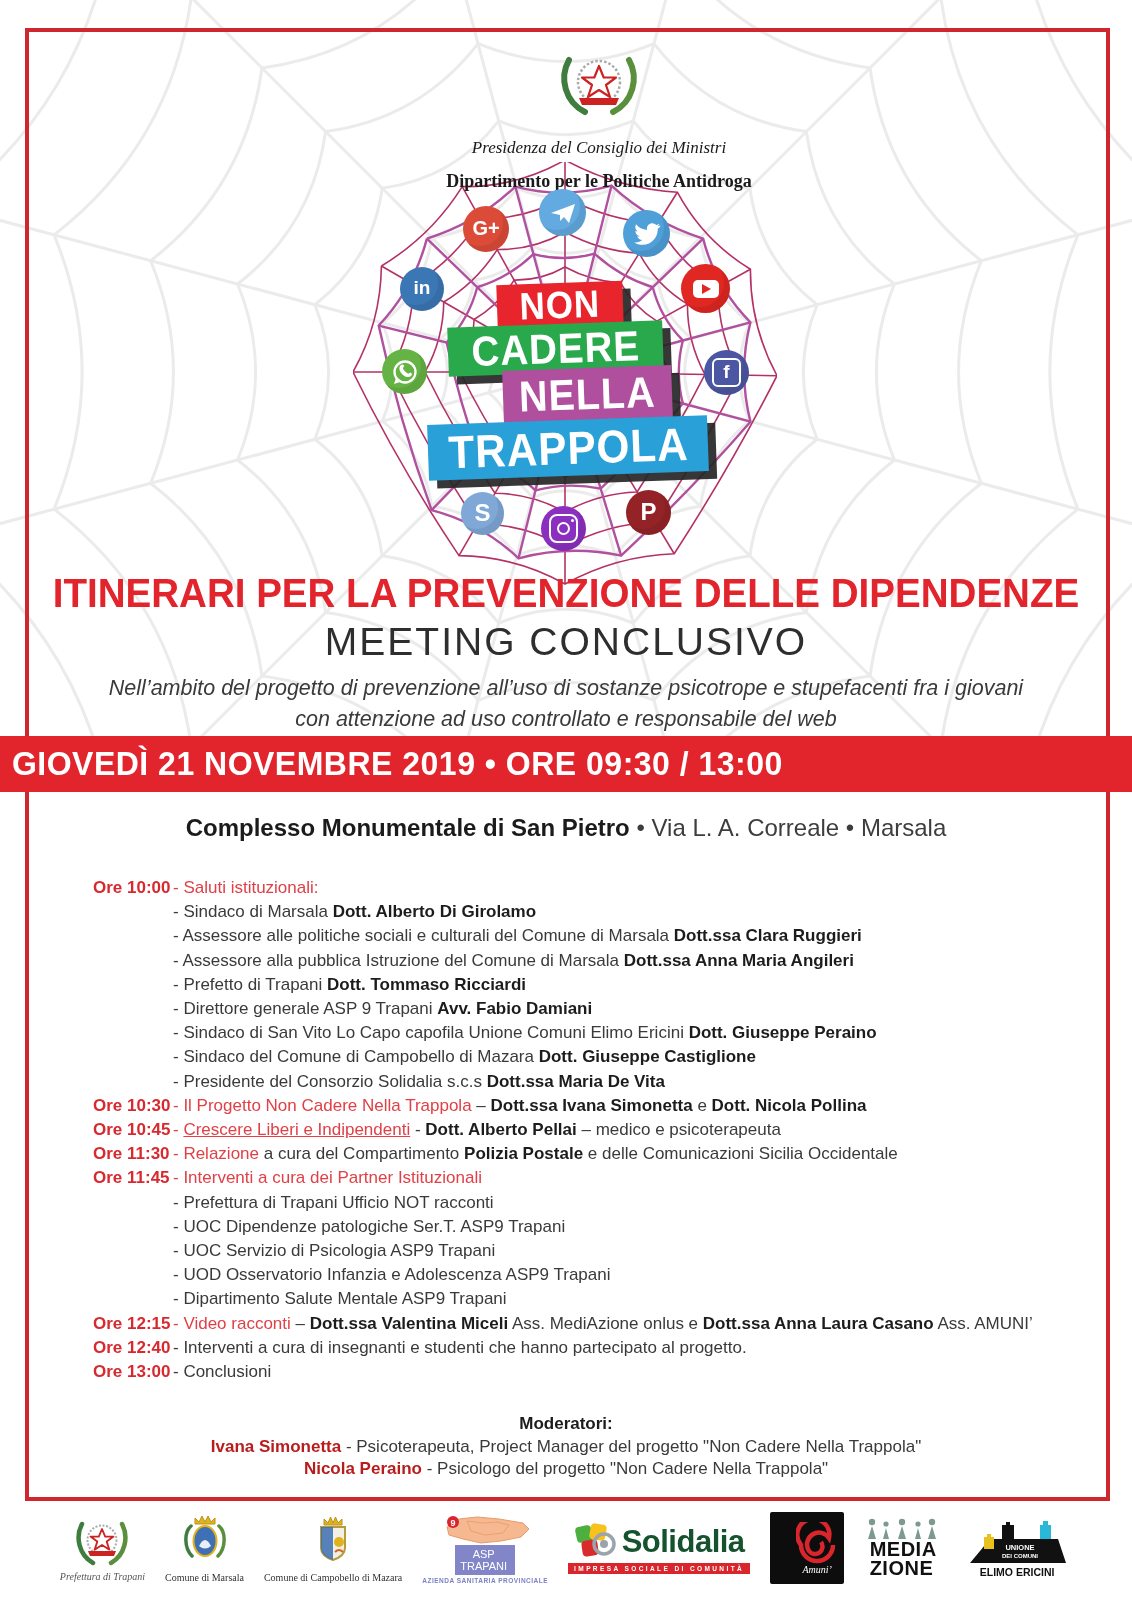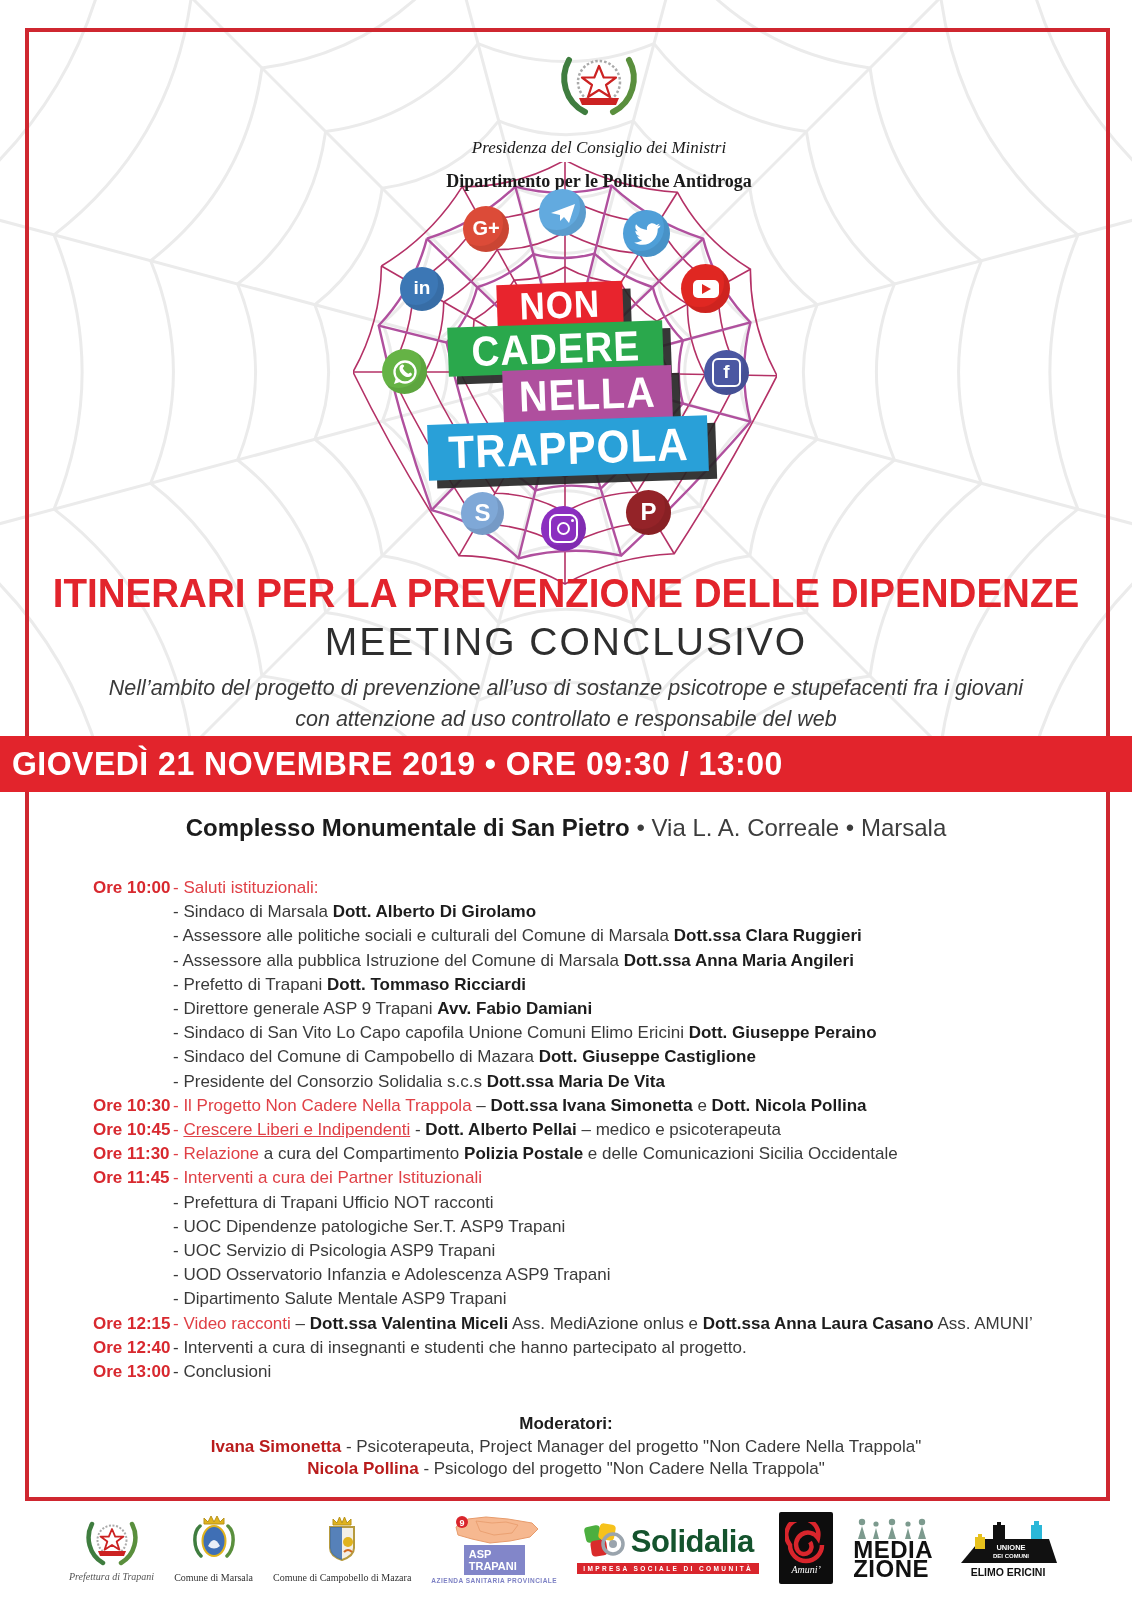--- a/index.html
+++ b/index.html
@@ -67,32 +67,32 @@
   .mods .head{font-weight:bold;color:#1c1c1c;}
   .mods .b{font-weight:bold;color:#b91c1c;}
 
   
   .footer{position:absolute;left:38px;top:1500px;width:1056px;height:96px;z-index:3;
           display:flex;align-items:center;justify-content:center;gap:20px;}
   .flogo{display:flex;flex-direction:column;align-items:center;justify-content:flex-end;}
   .fcap{font-family:"Liberation Serif",serif;font-size:10px;color:#333;margin-top:2px;
         white-space:nowrap;}
   .fcap.script{font-style:italic;color:#555;}
-  .asp-band{background:#8286c9;color:#fff;font-weight:bold;font-size:11px;line-height:12px;
-            padding:3px 8px 3px 5px;margin-top:-14px;position:relative;z-index:1;}
+  .asp-band{background:#8286c9;color:#fff;font-weight:normal;font-size:11px;line-height:12px;
+            padding:3px 8px 3px 5px;margin-top:-14px;position:relative;z-index:1;text-align:center;}
   .asp-cap{font-size:6.5px;font-weight:bold;color:#7d81c4;letter-spacing:.5px;margin-top:2px;}
   .soli-row{display:flex;align-items:center;gap:4px;}
   .soli-text{font-size:31px;font-weight:bold;color:#14532d;letter-spacing:-.5px;}
   .soli-band{background:#d9252c;color:#fff;font-size:6.5px;font-weight:bold;
              letter-spacing:2.4px;padding:2px 6px;margin-top:1px;}
   .amuni-box{width:54px;height:72px;background:#0d0d0d;border-radius:2px;display:flex;
-             flex-direction:column;align-items:center;justify-content:center;}
+             flex-direction:column;align-items:center;justify-content:center;padding-left:20px;}
   .amuni-name{color:#fff;font-family:"Liberation Serif",serif;font-style:italic;
               font-size:10px;margin-top:-4px;}
-  .media-text{font-size:24px;line-height:19px;font-weight:800;color:#111;letter-spacing:.5px;}
+  .media-text{font-size:20px;line-height:19px;font-weight:800;color:#111;letter-spacing:.5px;}
   .unione-cap{font-size:10.5px;font-weight:800;color:#111;margin-top:1px;}
 
   .fb-tile{width:25px;height:25px;border:2.5px solid #fff;border-radius:6px;display:flex;
            align-items:center;justify-content:center;font-size:19px;font-weight:bold;color:#fff;}
   .ig-tile{width:25px;height:25px;border:2.5px solid #fff;border-radius:8px;position:relative;}
   .ig-lens{position:absolute;left:5.5px;top:5.5px;width:9px;height:9px;border:2.5px solid #fff;
            border-radius:50%;}
   .ig-dot{position:absolute;right:2.5px;top:2.5px;width:3px;height:3px;background:#fff;
           border-radius:50%;}
   .yt-tile{width:26px;height:18px;background:#fff;border-radius:5px;position:relative;}
@@ -344,21 +344,21 @@
         <span class="stext"><span>- Conclusioni</span></span>
       </div>
     </div>
 
   <div class="mods">
     <div class="head">Moderatori:</div>
     <div>
       <span class="b">Ivana Simonetta</span><span> - Psicoterapeuta,  Project Manager del progetto "Non Cadere Nella Trappola"</span>
     </div>
     <div>
-      <span class="b">Nicola Pollina</span><span> - Psicologo del progetto "Non Cadere Nella Trappola"</span>
+      <span class="b">Nicola Peraino</span><span> - Psicologo del progetto "Non Cadere Nella Trappola"</span>
     </div>
   </div>
 
   <div class="footer">
 
     <div class="flogo">
       <svg width="58" height="54" viewBox="-29 -26 58 54">
         <path d="M-9 22 C-23 14 -27 -4 -20 -17" fill="none" stroke="#3f7d3f" stroke-width="4.5" stroke-linecap="round"></path>
         <path d="M9 22 C23 14 27 -4 20 -17" fill="none" stroke="#5a8f3d" stroke-width="4.5" stroke-linecap="round"></path>
         <circle cx="0" cy="-1" r="14.5" fill="#fff" stroke="#aaa" stroke-width="2" stroke-dasharray="2 1.6"></circle>

